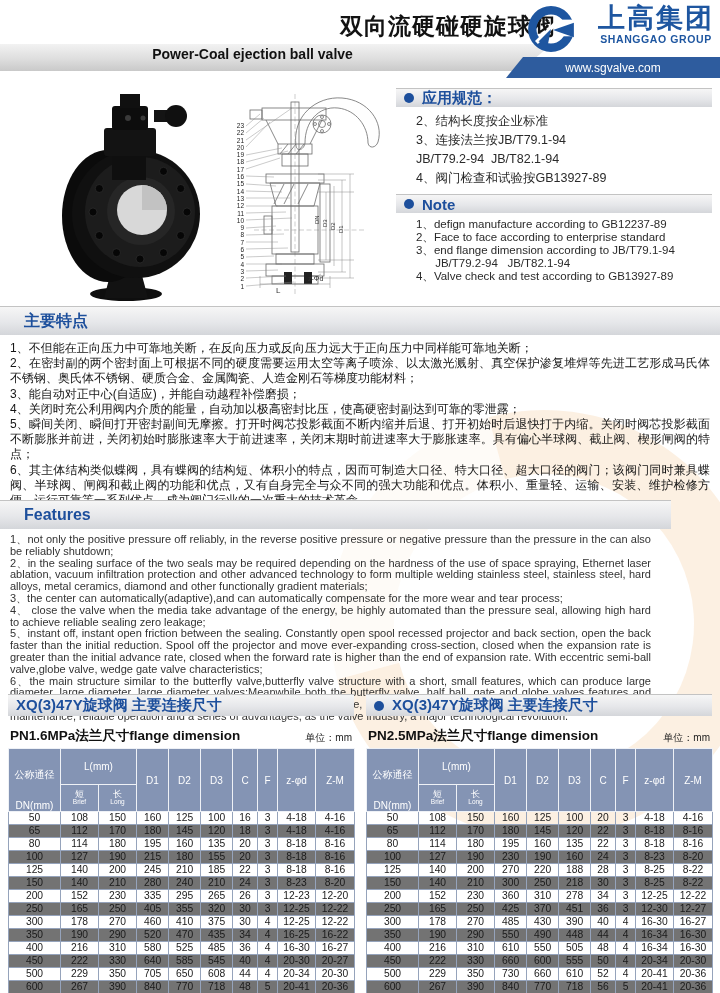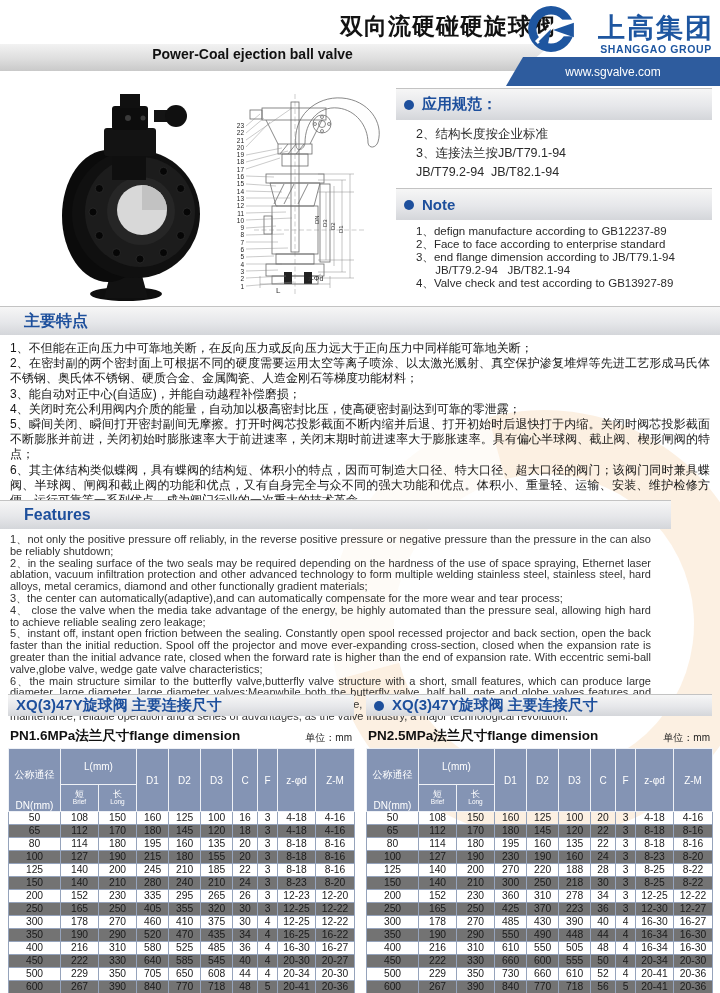--- a/index.html
+++ b/index.html
@@ -11,41 +11,41 @@
     border:64px solid rgba(246,205,160,0.30);border-left-color:rgba(246,205,160,0.08);
     transform:rotate(30deg);z-index:0;}
 
   
   .hdr{position:absolute;top:0;left:0;width:720px;height:86px;z-index:2;}
   .title-cn{position:absolute;top:11px;left:340px;font-size:23px;font-weight:bold;color:#121212;letter-spacing:1px;white-space:nowrap;}
   .gray-band{position:absolute;top:44px;left:0;width:552px;height:27px;
     background:linear-gradient(180deg,#f2f2f2 0%,#dedede 55%,#c9c9c9 100%);
     clip-path:polygon(0 0,100% 0,calc(100% - 32px) 100%,0 100%);}
   .title-en{position:absolute;top:2px;left:0;width:505px;text-align:center;font-size:14px;font-weight:bold;color:#111;white-space:nowrap;}
-  .logo{position:absolute;top:3px;right:6px;display:flex;align-items:flex-end;gap:21px;}
+  .logo{position:absolute;top:3px;right:6px;display:flex;align-items:flex-start;gap:21px;}
   .logo-text{display:flex;flex-direction:column;align-items:center;}
   .logo-cn{font-size:27px;font-weight:bold;color:#1e56a0;letter-spacing:2px;line-height:30px;white-space:nowrap;}
   .logo-en{font-size:10.5px;font-weight:bold;color:#1e56a0;letter-spacing:0.6px;line-height:12px;white-space:nowrap;}
-  .site-band{position:absolute;top:57px;left:506px;width:214px;height:29px;background:#2e5c9e;
+  .site-band{position:absolute;top:57px;left:506px;width:214px;height:21px;background:#2e5c9e;
     clip-path:polygon(17px 0,100% 0,100% 100%,0 100%);
     display:flex;align-items:center;justify-content:center;color:#fff;font-size:12px;}
 
   
   .drawing{position:absolute;top:88px;left:8px;width:382px;height:216px;z-index:1;}
   .drawing svg{position:absolute;top:0;left:0;}
   .callouts{position:absolute;left:222px;top:34px;width:14px;}
   .callout-num{height:7.3px;line-height:7px;font-size:6.5px;color:#222;text-align:right;}
   .dim{position:absolute;font-size:7px;color:#333;white-space:nowrap;}
   .dim.rot{transform:rotate(-90deg);transform-origin:0 0;font-size:6px;}
 
   
   .right-panel{position:absolute;top:88px;left:396px;width:316px;height:216px;z-index:1;}
   .bar{background:linear-gradient(180deg,#f6f6f6 0%,#e6e7ea 55%,#d4d6da 100%);
     border-top:1px solid #c3c3c3;display:flex;align-items:center;gap:8px;padding-left:8px;box-sizing:border-box;}
-  .panel-bar{height:32px;margin-bottom:2px;text-align:right;}
+  .panel-bar{height:19px;margin-bottom:2px;text-align:right;}
   .bar-title{font-size:15px;font-weight:bold;color:#1d4f9c;white-space:nowrap;}
   .bullet{width:10px;height:10px;border-radius:50%;background:#1d4f9c;flex:0 0 auto;}
   .panel-list{white-space:pre-wrap;color:#2a2a2a;}
   .app-list{padding:3px 0 6px 20px;font-size:12.5px;}
   .app-list .app-item{line-height:19px;}
   .note-list{padding:3px 0 0 20px;font-size:11.5px;}
   .note-list .note-item{line-height:13px;}
 
   
   .features-cn{position:absolute;top:306px;left:0;width:720px;z-index:1;}
@@ -228,21 +228,21 @@
     <span class="dim" style="left:268px;top:198px;font-size:8px">L</span>
     <span class="dim" style="left:300px;top:187px">z-Φd</span>
   </div>
 
   <div class="right-panel">
     <div class="bar panel-bar">
       <span class="bullet"></span>
       <span class="bar-title">应用规范：</span>
     </div>
     <div class="panel-list app-list"><div class="app-item">2、结构长度按企业标准</div><div class="app-item">3、连接法兰按JB/T79.1-94
-JB/T79.2-94  JB/T82.1-94</div></div>
+JB/T79.2-94  JB/T82.1-94</div><div class="app-item">4、阀门检查和试验按GB13927-89</div></div>
     <div class="bar panel-bar">
       <span class="bullet"></span>
       <span class="bar-title">Note</span>
     </div>
     <div class="panel-list note-list"><div class="note-item">1、defign manufacture according to GB12237-89</div><div class="note-item">2、Face to face according to enterprise standard</div><div class="note-item">3、end flange dimension according to JB/T79.1-94
       JB/T79.2-94   JB/T82.1-94</div><div class="note-item">4、Valve check and test according to GB13927-89</div></div>
   </div>
 
   <div class="features-cn">
     <div class="bar section-bar">
@@ -648,21 +648,21 @@
             <td>3</td>
             <td>12-25</td>
             <td>12-22</td>
           </tr>
           <tr class="alt">
             <td>250</td>
             <td>165</td>
             <td>250</td>
             <td>425</td>
             <td>370</td>
-            <td>223</td>
+            <td>451</td>
             <td>36</td>
             <td>3</td>
             <td>12-30</td>
             <td>12-27</td>
           </tr>
           <tr>
             <td>300</td>
             <td>178</td>
             <td>270</td>
             <td>485</td>

